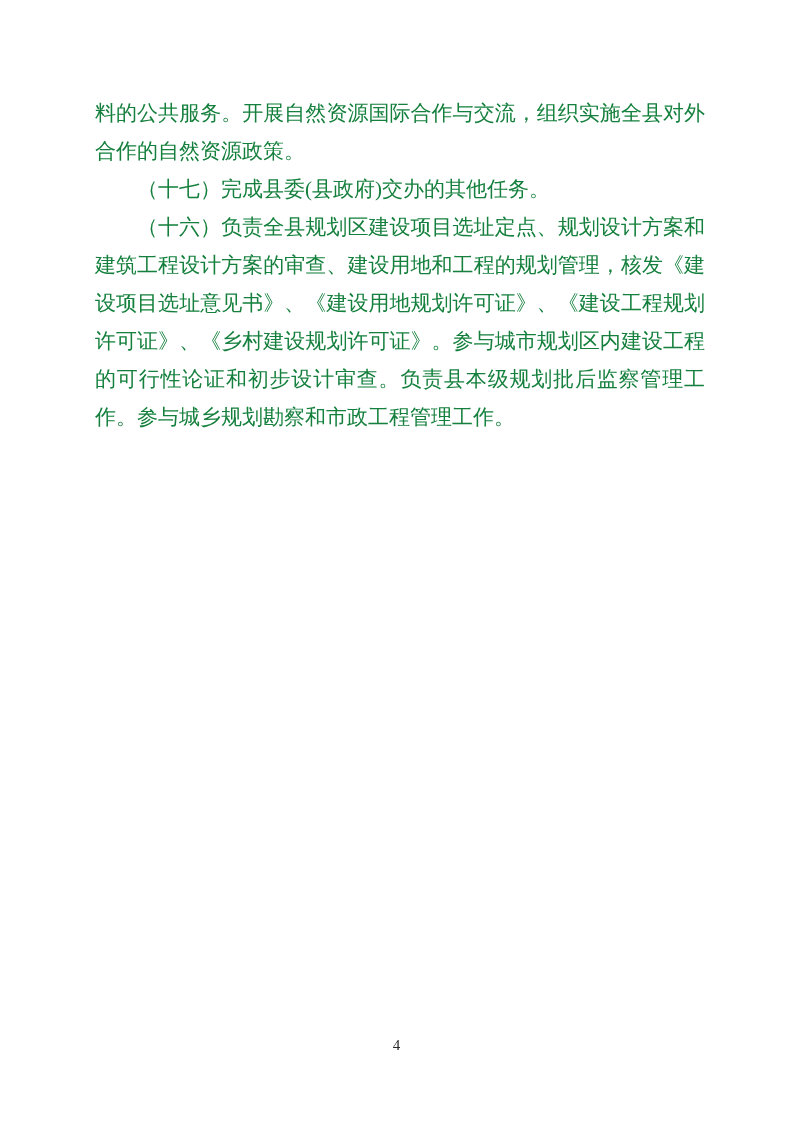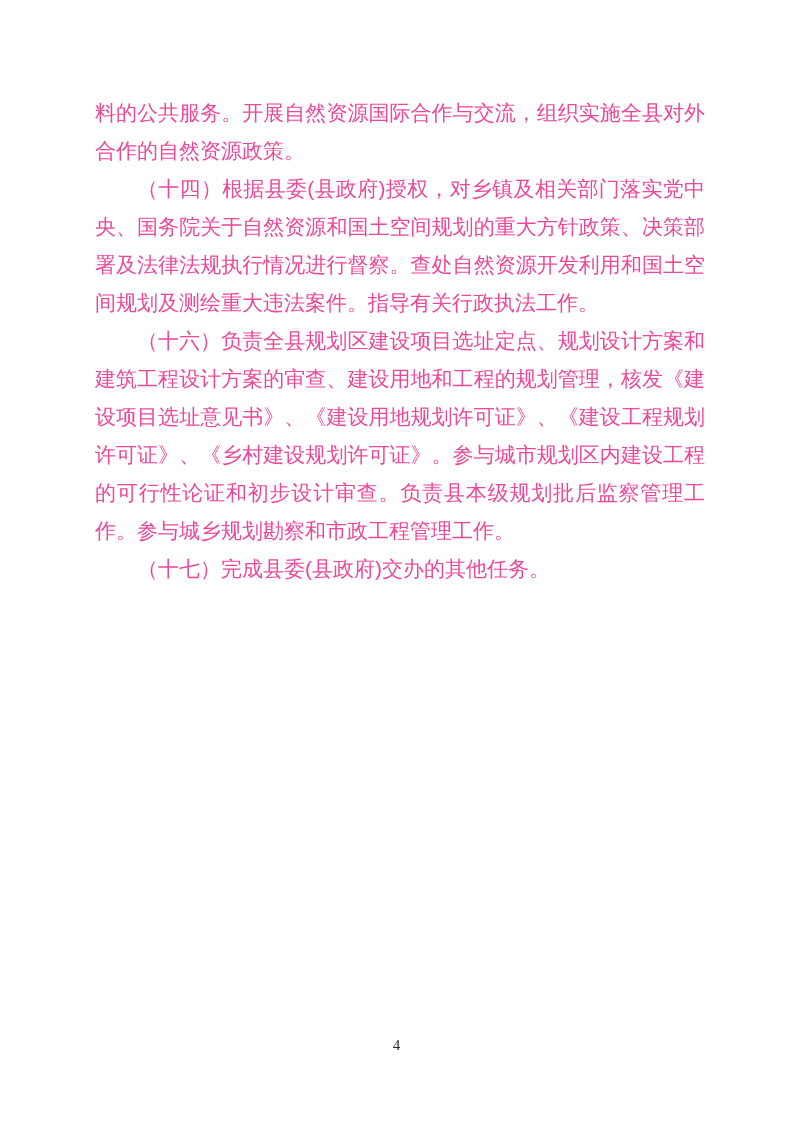--- a/index.html
+++ b/index.html
@@ -19,22 +19,22 @@
     top: 0;
     width: 793px;
     height: 1122px;
     background: #ffffff;
   }
   .content {
     position: absolute;
     left: 95px;
     top: 94px;
     width: 610px;
-    color: #ec4899;
-    font-family: Liberation Sans, sans-serif;
+    color: #15803d;
+    font-family: Liberation Serif, serif;
     font-size: 21px;
     line-height: 38px;
     text-align: justify;
     text-justify: inter-ideograph;
   }
   .para {
     margin: 0;
     padding: 0;
     text-indent: 2em;
     word-break: break-all;
@@ -55,20 +55,19 @@
     color: #2a2a2a;
     letter-spacing: 0;
   }
 </style>
 </head>
 <body>
 
 <div class="page">
   <div class="content">
     <p class="para no-indent">料的公共服务。开展自然资源国际合作与交流，组织实施全县对外合作的自然资源政策。</p>
-    <p class="para">（十四）根据县委(县政府)授权，对乡镇及相关部门落实党中央、国务院关于自然资源和国土空间规划的重大方针政策、决策部署及法律法规执行情况进行督察。查处自然资源开发利用和国土空间规划及测绘重大违法案件。指导有关行政执法工作。</p>
+    <p class="para">（十七）完成县委(县政府)交办的其他任务。</p>
     <p class="para">（十六）负责全县规划区建设项目选址定点、规划设计方案和建筑工程设计方案的审查、建设用地和工程的规划管理，核发《建设项目选址意见书》、《建设用地规划许可证》、《建设工程规划许可证》、《乡村建设规划许可证》。参与城市规划区内建设工程的可行性论证和初步设计审查。负责县本级规划批后监察管理工作。参与城乡规划勘察和市政工程管理工作。</p>
-    <p class="para">（十七）完成县委(县政府)交办的其他任务。</p>
   </div>
   <div class="footer">
     <span class="page-number">4</span>
   </div>
 </div>
 
 </body></html>

